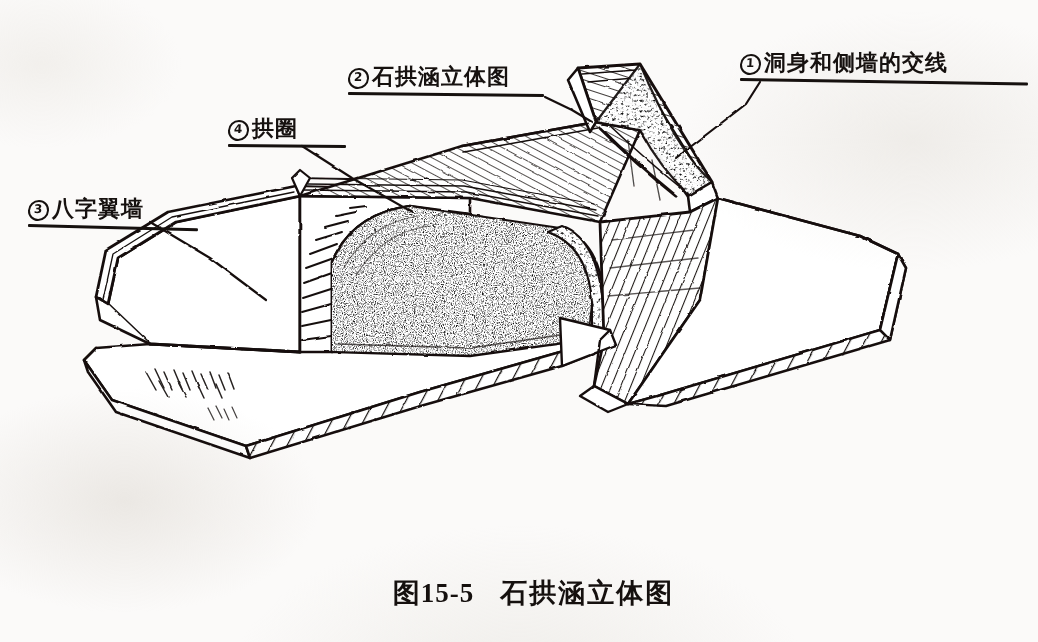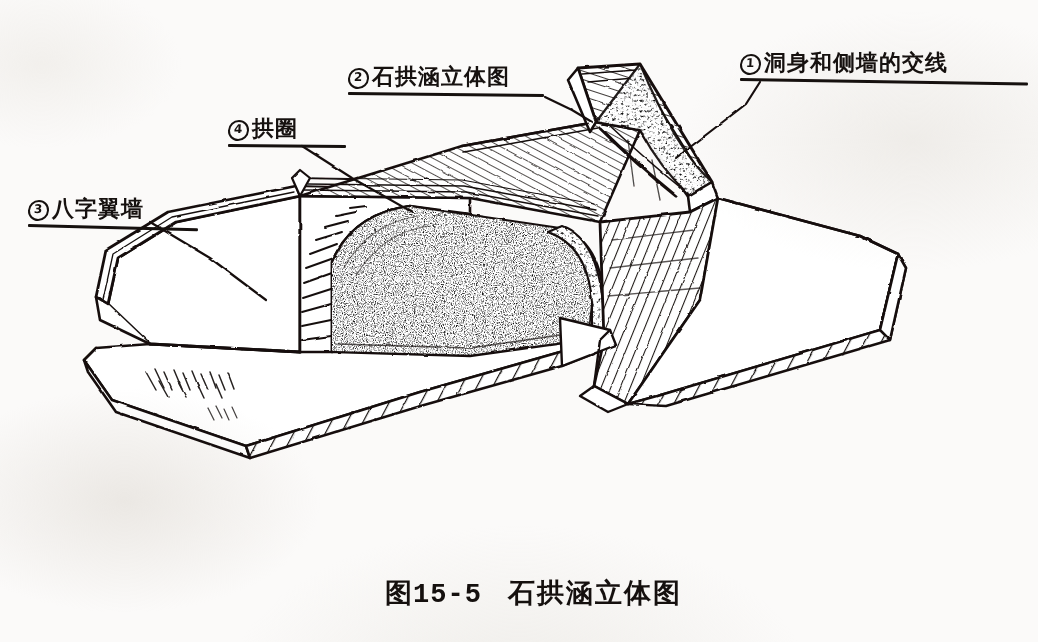--- a/index.html
+++ b/index.html
@@ -65,21 +65,21 @@
   #label-3{left:28px;top:198px;}
   #label-3 .rule{width:170px;transform:rotate(1.4deg);transform-origin:left center;}
   #label-4{left:228px;top:118px;}
   #label-4 .rule{width:118px;transform:rotate(0.5deg);transform-origin:left center;}
 
   
   #caption{
     position:absolute;
     left:0;right:0;top:575px;
     text-align:center;
-    font-family:Liberation Mono, monospace;
+    font-family:Liberation Serif, serif;
     font-size:27px;
     font-weight:700;
     color:#15100e;
     letter-spacing:2px;
     padding-left:29px;
   }
   #caption .fig{letter-spacing:1px;}
   #caption .gap{display:inline-block;width:26px;}
 </style>
 </head>

